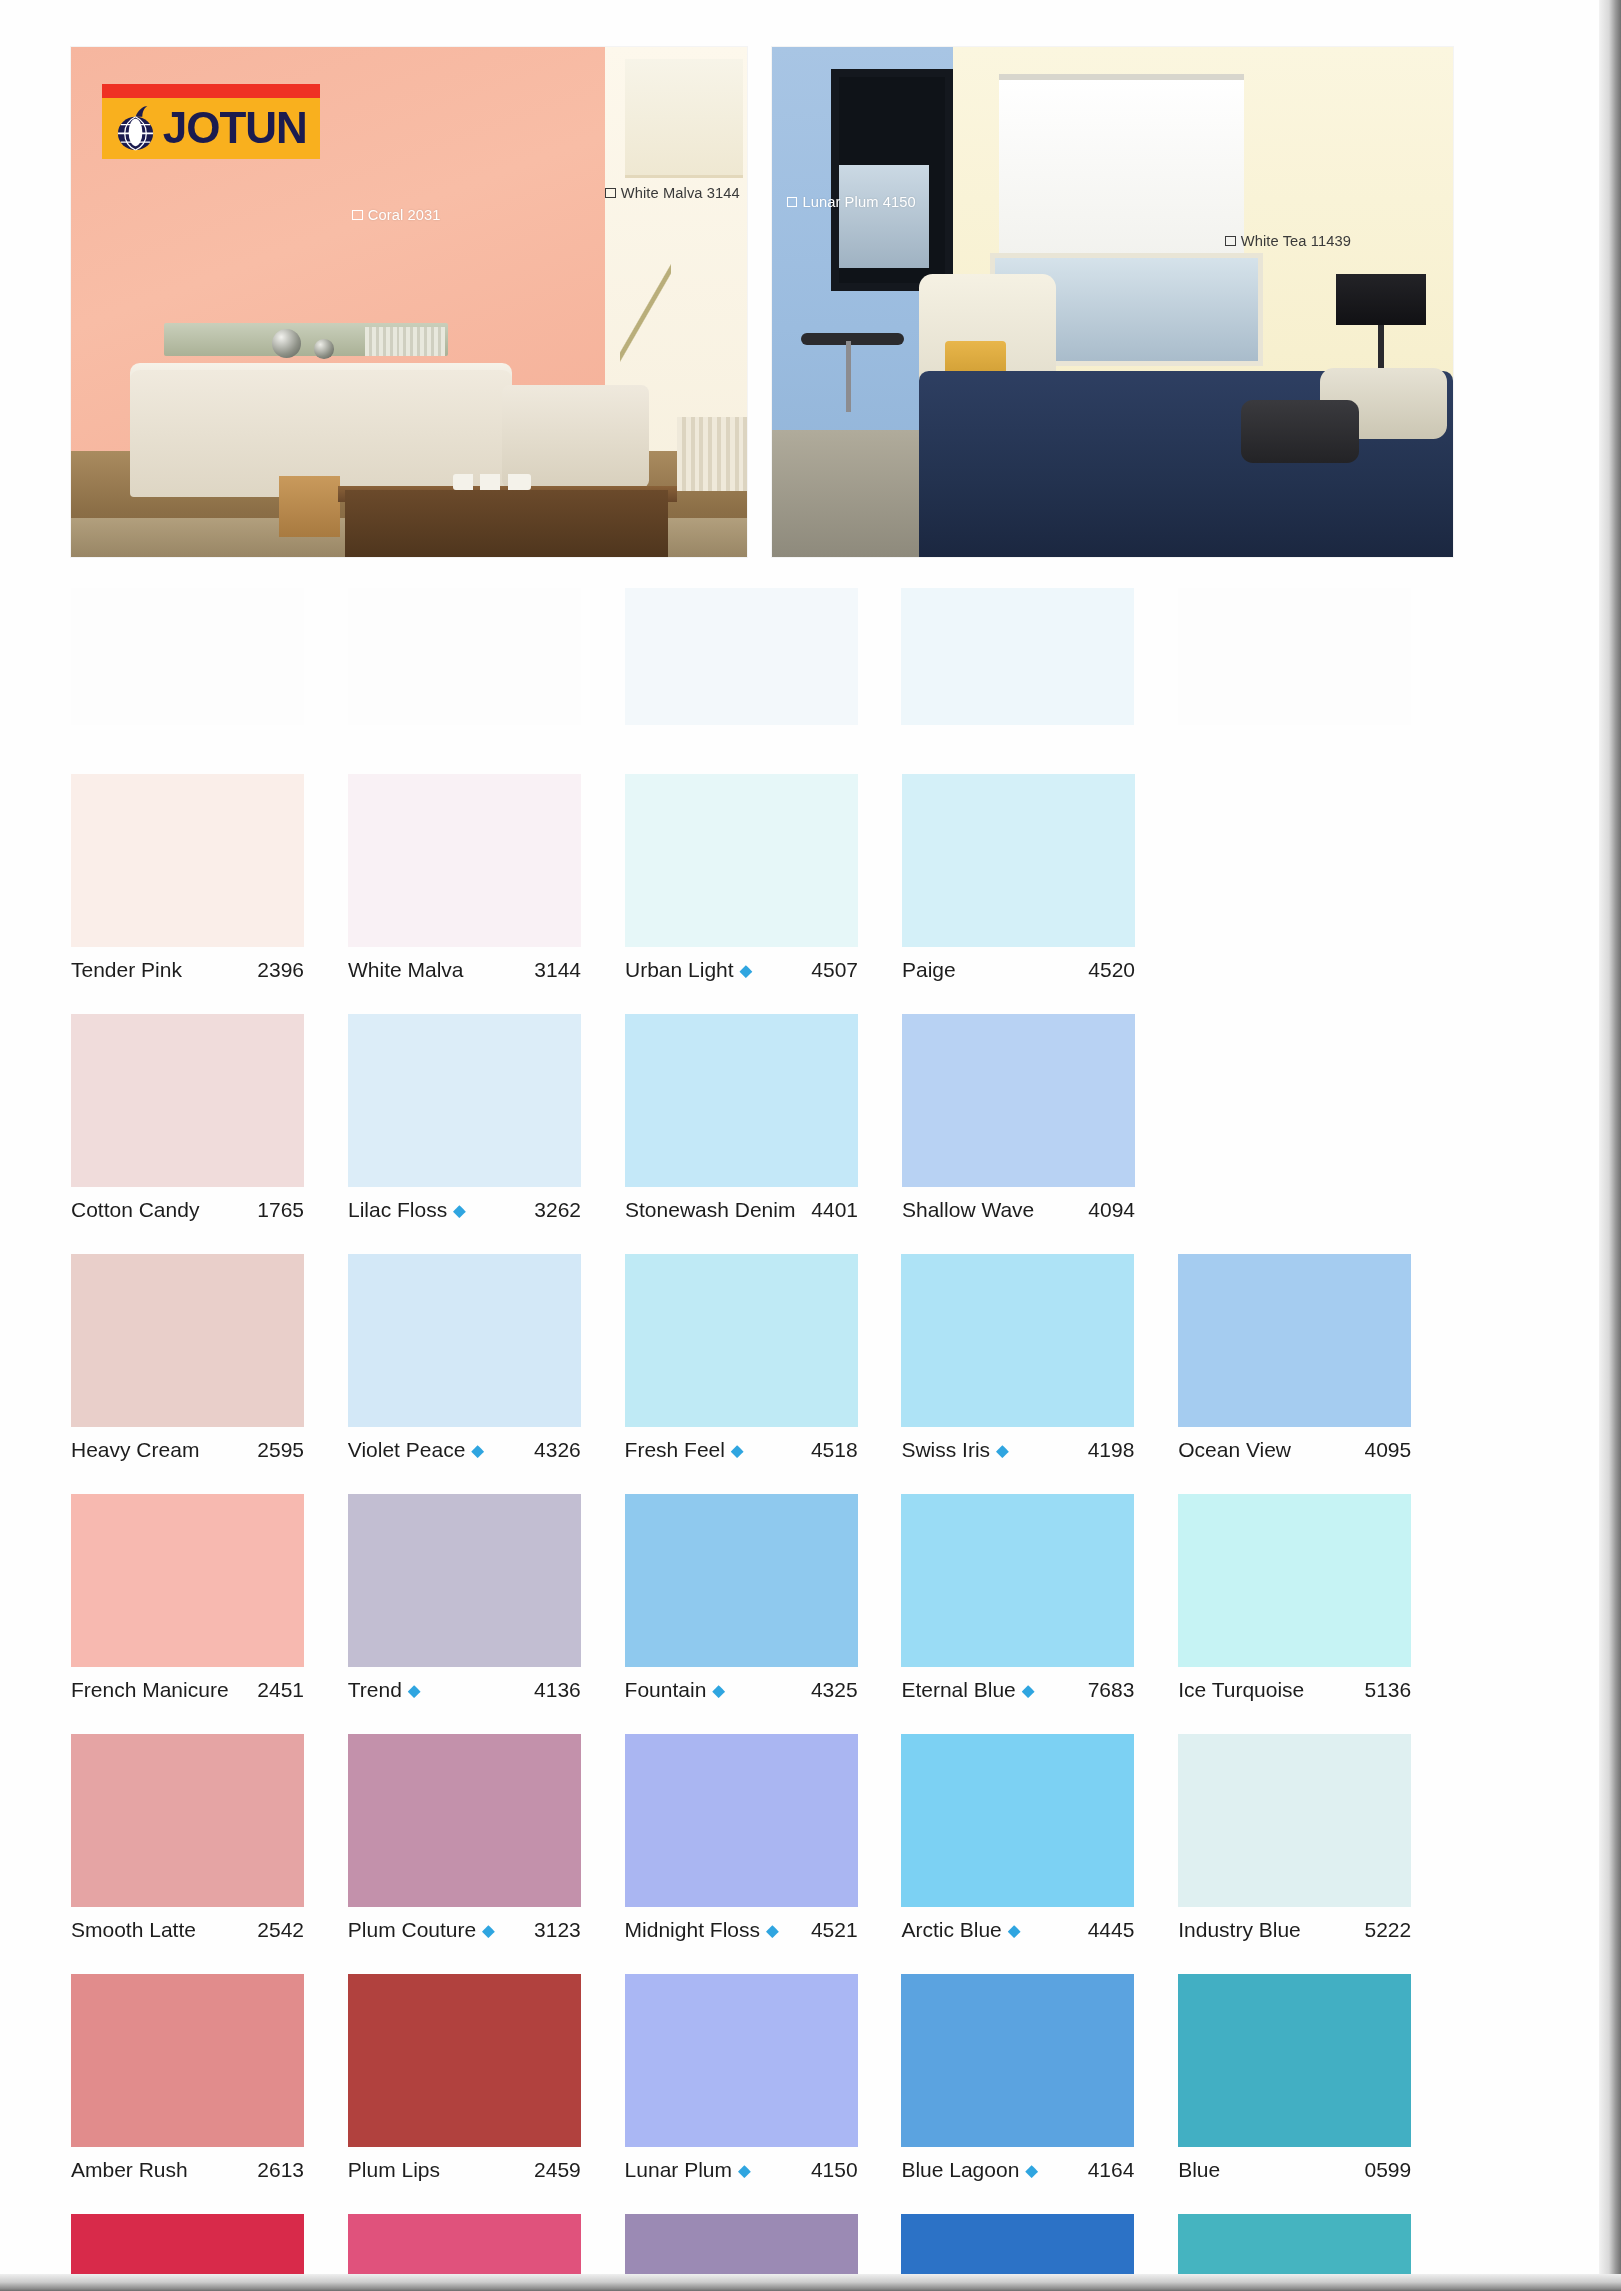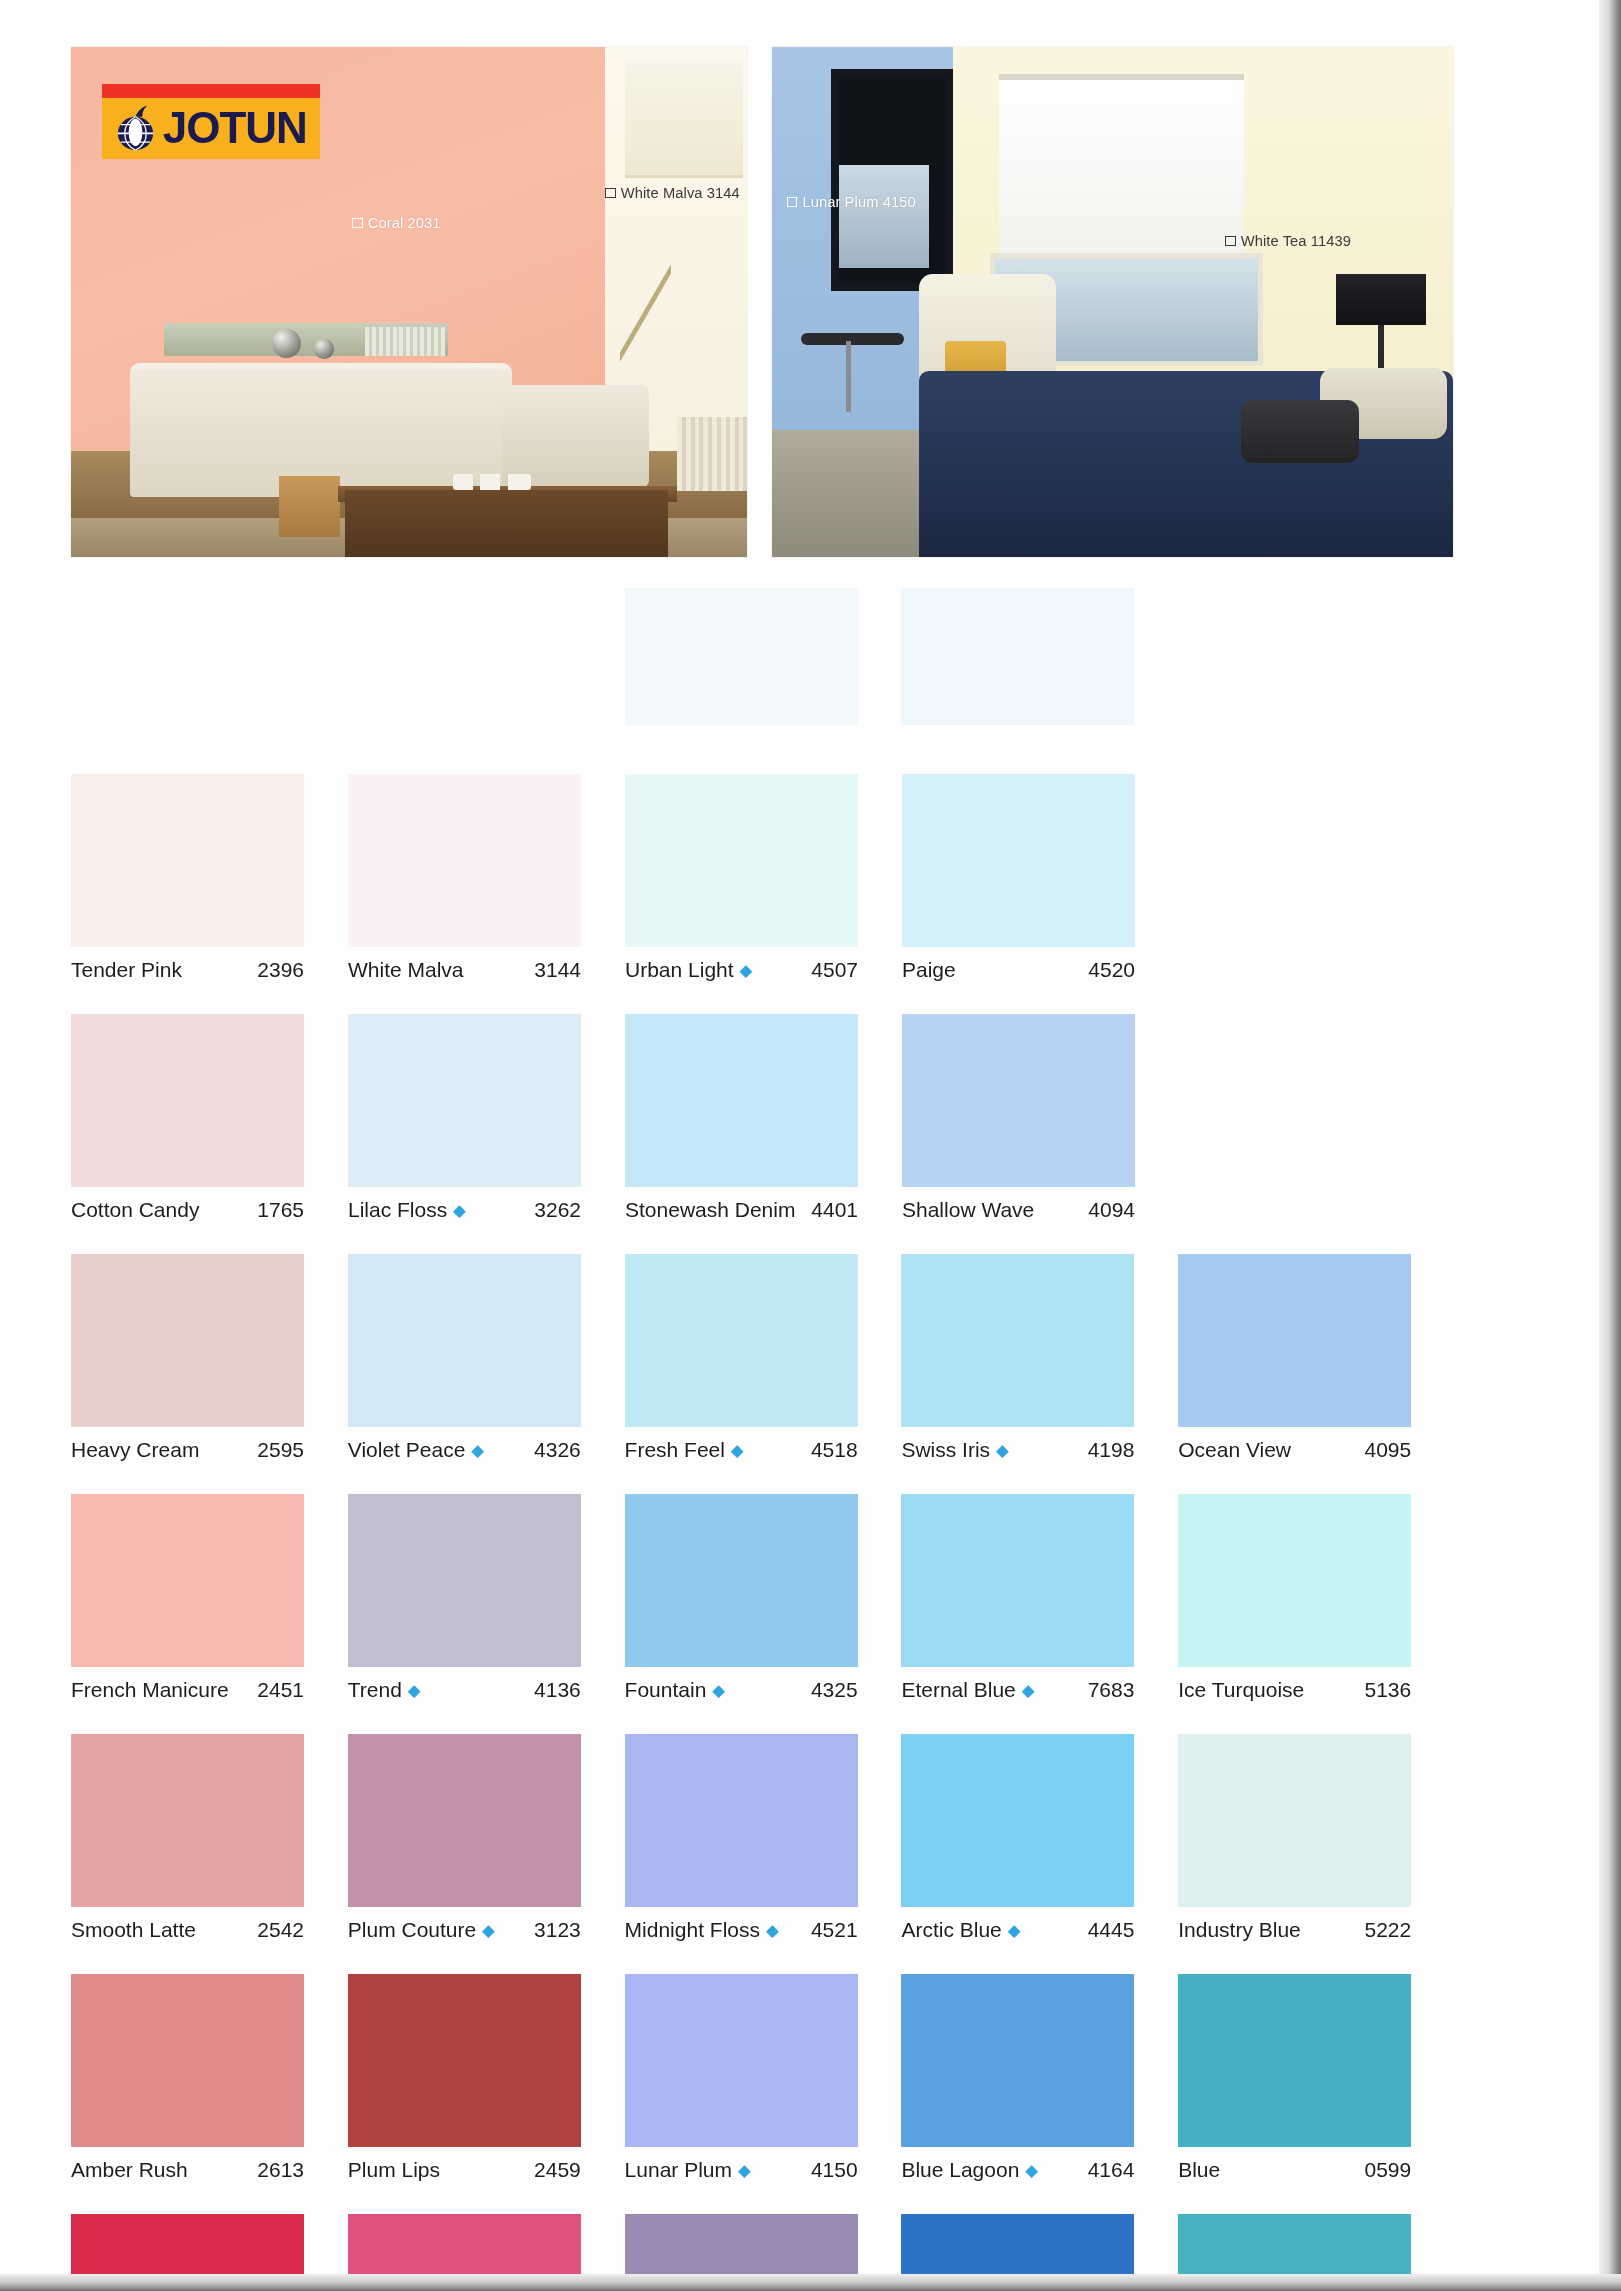--- a/index.html
+++ b/index.html
@@ -239,21 +239,21 @@
       <div class="pl-books"></div>
       <div class="pl-radiator"></div>
       <div class="pl-sofa-back"></div>
       <div class="pl-sofa"></div>
       <div class="pl-chair"></div>
       <div class="pl-box"></div>
       <div class="pl-table-top"></div>
       <div class="pl-table"></div>
       <div class="pl-cups"></div>
 
-      <div class="callout light" style="left:281px;top:168px;">
+      <div class="callout light" style="left:281px;top:160px;">
         <span class="sq"></span>
         <span>Coral 2031</span>
       </div>
 
       <div class="callout dark" style="left:534px;top:138px;">
         <span class="sq"></span>
         <span>White Malva 3144</span>
       </div>
 
       <div style="position:absolute;left:31px;top:37px;width:218px;">

